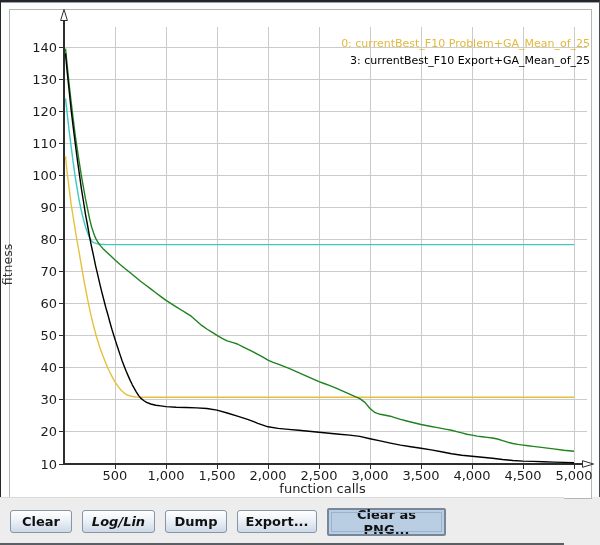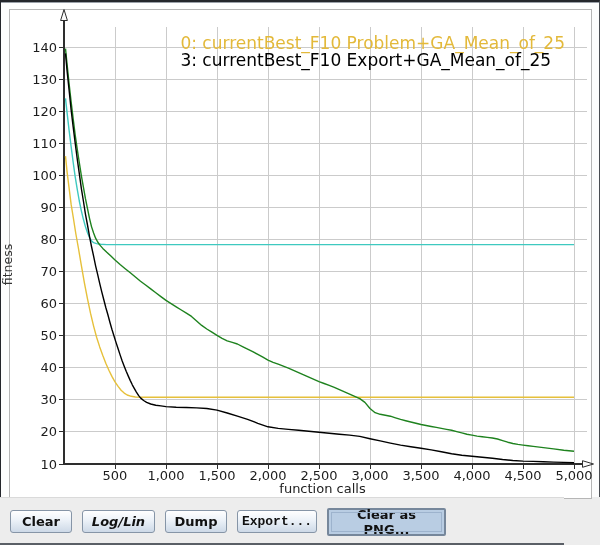--- a/index.html
+++ b/index.html
@@ -14,22 +14,22 @@
     border-top:2px solid #24262b; border-left:1px solid #24262b; border-right:1px solid #4a4d52;
     box-shadow: inset 0 1px 0 #9aa0a8;
   }
   .plot-panel {
     position:absolute; left:8px; top:7px; width:583px; height:490px;
     background:#ffffff; border:1px solid #b6b6b6;
   }
   #chart { position:absolute; left:0; top:0; pointer-events:none; }
 
   .legend {
-    position:absolute; top:33px; right:34px; z-index:3;
-    text-align:left; font-size:17px; line-height:17px; white-space:nowrap;
+    position:absolute; top:33px; right:9px; z-index:3;
+    text-align:right; font-size:11px; line-height:17px; white-space:nowrap;
   }
   .y-axis-label {
     position:absolute; left:-24px; top:255px; width:60px; z-index:3;
     transform:rotate(-90deg); transform-origin:center;
     font-size:12.5px; color:#333; text-align:center;
   }
   .x-axis-label {
     position:absolute; left:0; top:479px; width:643px; z-index:3;
     text-align:center; font-size:13px; color:#222;
   }
@@ -49,21 +49,21 @@
     font-family:"DejaVu Sans","Liberation Sans",sans-serif;
     font-size:13px; font-weight:bold; color:#111;
     background:linear-gradient(180deg,#ffffff 0%,#eef3f9 40%,#cdd9e7 100%);
     border:1px solid #8695a7; border-radius:3px;
     display:flex; align-items:center; justify-content:center;
     padding:0 4px; cursor:default;
   }
   [data-name="clear-button"]   { width:62px; }
   [data-name="log-lin-button"] { width:73px;font-style:italic; }
   [data-name="dump-button"]    { width:62px; }
-  [data-name="export-button"]  { width:80px;font-family:Liberation Mono, monospace; }
+  [data-name="export-button"]  { width:80px; }
   [data-name="save-as-png-button"] {
     width:119px; height:28px;
     background:#b9cde3; border:2px solid #76879b; border-radius:2px;
     position:relative;
   }
   [data-name="save-as-png-button"]::after {
     content:""; position:absolute; inset:2px; border:1px solid #9db3cd;
   }
 </style>
 </head>

